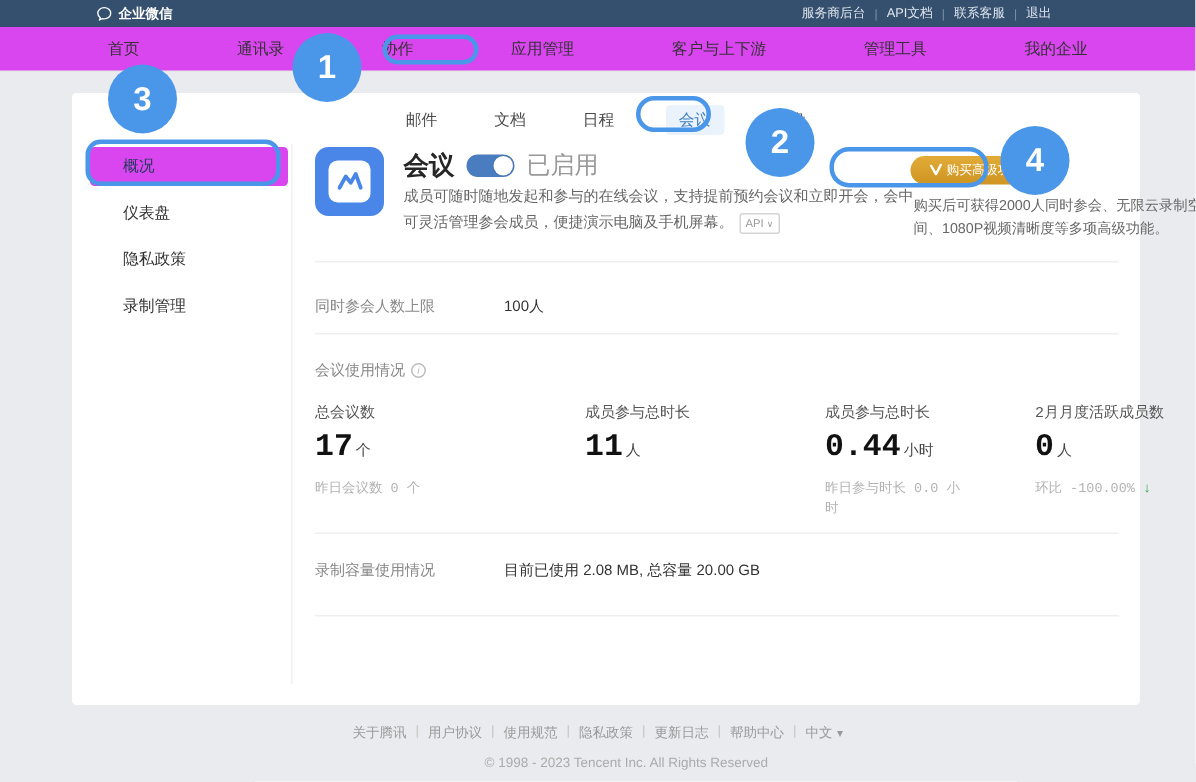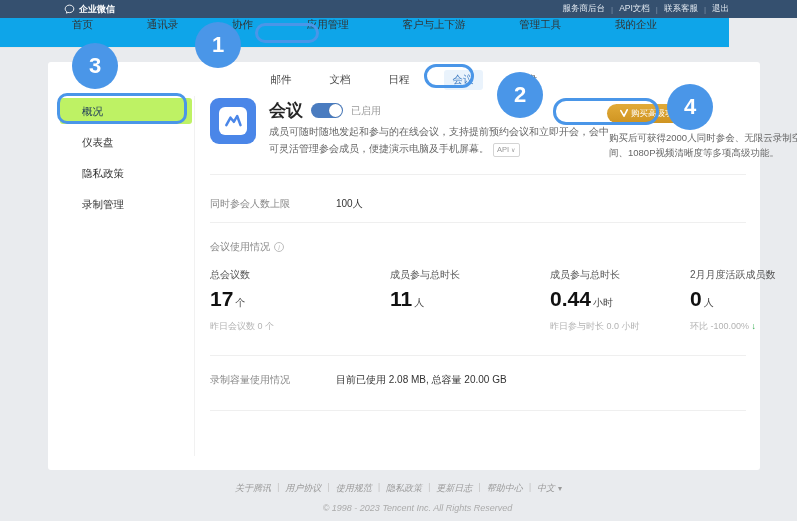--- a/index.html
+++ b/index.html
@@ -7,74 +7,74 @@
   body {
     position:relative; overflow:hidden;
     background:#e9ebee;
     font-family:"Liberation Sans","DejaVu Sans",sans-serif;
     color:#333;
   }
   
   .topbar {
     position:absolute; left:0; top:0; width:797px; height:18px;
     background:#35506f; display:flex; align-items:center;
-    justify-content:space-between; padding:0 68px 0 64px;
+    justify-content:space-between; padding:0 96px 0 64px;
   }
   .logo { display:flex; align-items:center; gap:4px; color:#fff; font-size:9px; font-weight:bold; }
   .logo svg { display:block; }
   .topbar-links { display:flex; align-items:center; color:#dfe6ee; font-size:8.5px; }
   .topbar-links .tlink { cursor:pointer; }
   .topbar-links .sep { margin:0 6px; color:#7d92aa; font-size:8px; }
   
   .navbar {
-    position:absolute; left:0; top:18px; width:729px; height:30px;
-    background:#0ea5e9; border-bottom:1px solid #e6e6e6;
-    display:flex; justify-content:space-between;
+    position:absolute; left:0; top:18px; width:797px; height:30px;
+    background:#d946ef; border-bottom:1px solid #e6e6e6;
+    display:flex; align-items:center; justify-content:space-between;
     padding:0 72px; font-size:10.5px; color:#333;
   }
   .nav-item { cursor:pointer; white-space:nowrap; }
   
   .card {
     position:absolute; left:48px; top:62px; width:712px; height:408px;
     background:#fff; border-radius:3px;
   }
   .subtabs {
     position:absolute; left:0; top:8px; width:100%;
     display:flex; justify-content:center; gap:30px;
     font-size:10.5px; color:#4a4a4a;
   }
   .subtab { cursor:pointer; padding:3px 4px; }
   .subtab.active { color:#3f7dc4; background:#eaf3fc; border-radius:3px; padding:3px 9px; }
   .side-menu { position:absolute; left:12px; top:36px; width:132px; }
   .side-item {
     height:26px; line-height:26px; padding-left:22px; margin-bottom:5px;
     font-size:10.5px; color:#333; border-radius:3px; cursor:pointer;
   }
-  .side-item.active { background:#bef264; color:#1d3least; color:#203c5a; }
+  .side-item.active { background:#d946ef; color:#1d3least; color:#203c5a; }
   .vdivider { position:absolute; left:146px; top:34px; bottom:14px; width:1px; background:#f1f1f1; }
   
   .app-icon {
     position:absolute; left:162px; top:36px; width:46px; height:46px;
     background:#4a86e8; border-radius:9px; display:flex; align-items:center; justify-content:center;
   }
   .app-icon .inner {
     width:28px; height:28px; background:#fff; border-radius:6px;
     display:flex; align-items:center; justify-content:center;
   }
   .title-row { position:absolute; left:221px; top:37px; display:flex; align-items:center; gap:8px; }
   .app-title { font-size:17px; font-weight:bold; color:#262626; }
   .toggle {
     width:32px; height:15px; border-radius:8px; background:#4a7cc0;
     position:relative; cursor:pointer;
   }
   .toggle .knob {
     position:absolute; right:1px; top:1px; width:13px; height:13px;
     border-radius:50%; background:#fff; box-shadow:0 0 1px rgba(0,0,0,.3);
   }
-  .status-label { font-size:10px; color:#999; }
+  .status-label { font-size:16px; color:#999; }
   .app-desc {
     position:absolute; left:221px; top:62px; width:342px;
     font-size:10px; color:#666; line-height:1.65;
   }
   .api-badge {
     display:inline-block; border:1px solid #d4d4d4; border-radius:2px;
     font-size:7.5px; color:#999; padding:0 3px; margin-left:4px; cursor:pointer;
   }
   .api-badge .caret-down-icon::before { content:"∨"; font-size:6px; margin-left:2px; }
   
@@ -98,32 +98,32 @@
   .section-title {
     position:absolute; left:162px; top:178px; font-size:10px; color:#888;
     display:flex; align-items:center; gap:4px;
   }
   .info-icon {
     width:10px; height:10px; border:1px solid #bdbdbd; border-radius:50%;
     color:#bdbdbd; font-size:7px; line-height:9px; text-align:center;
     font-style:italic; cursor:pointer;
   }
   
-  .stats { position:absolute; left:162px; top:206px; width:536px; display:flex; }
+  .stats { position:absolute; left:162px; top:206px; width:536px; display:flex;font-family:Liberation Mono, monospace; }
   .stat { flex:0 0 auto; }
   .stat:nth-child(1){ width:180px; } .stat:nth-child(2){ width:160px; }
   .stat:nth-child(3){ width:97px; margin-right:43px; } .stat:nth-child(4){ width:120px; }
   .stat .s-label { font-size:10px; color:#555; }
   .stat .s-value { margin-top:5px; font-size:21px; font-weight:bold; color:#111; }
   .stat .s-unit { font-size:10px; font-weight:normal; color:#444; margin-left:2px; }
   .stat .s-sub { margin-top:9px; font-size:9px; color:#b3b3b3; }
   .trend-down-icon { color:#28a745; font-size:9px; }
   .trend-down-icon::before { content:"↓"; }
   
-  .footer { position:absolute; left:0; top:482px; width:797px; text-align:center;font-style:italic; }
+  .footer { position:absolute; left:0; top:482px; width:797px; text-align:center; }
   .footer-links { font-size:9px; color:#9a9a9a; display:flex; justify-content:center; }
   .f-link { cursor:pointer; }
   .footer-links .fsep { margin:0 6px; color:#c4c4c4; }
   .lang-caret::before { content:"▾"; margin-left:3px; font-size:8px; }
   .copyright { margin-top:8px; font-size:9px; color:#ababab;padding-left:38px; }
   
   .anno-box {
     position:absolute; border:3px solid #4a96e8; border-radius:10px;
     pointer-events:none; z-index:40; background:transparent;
   }

